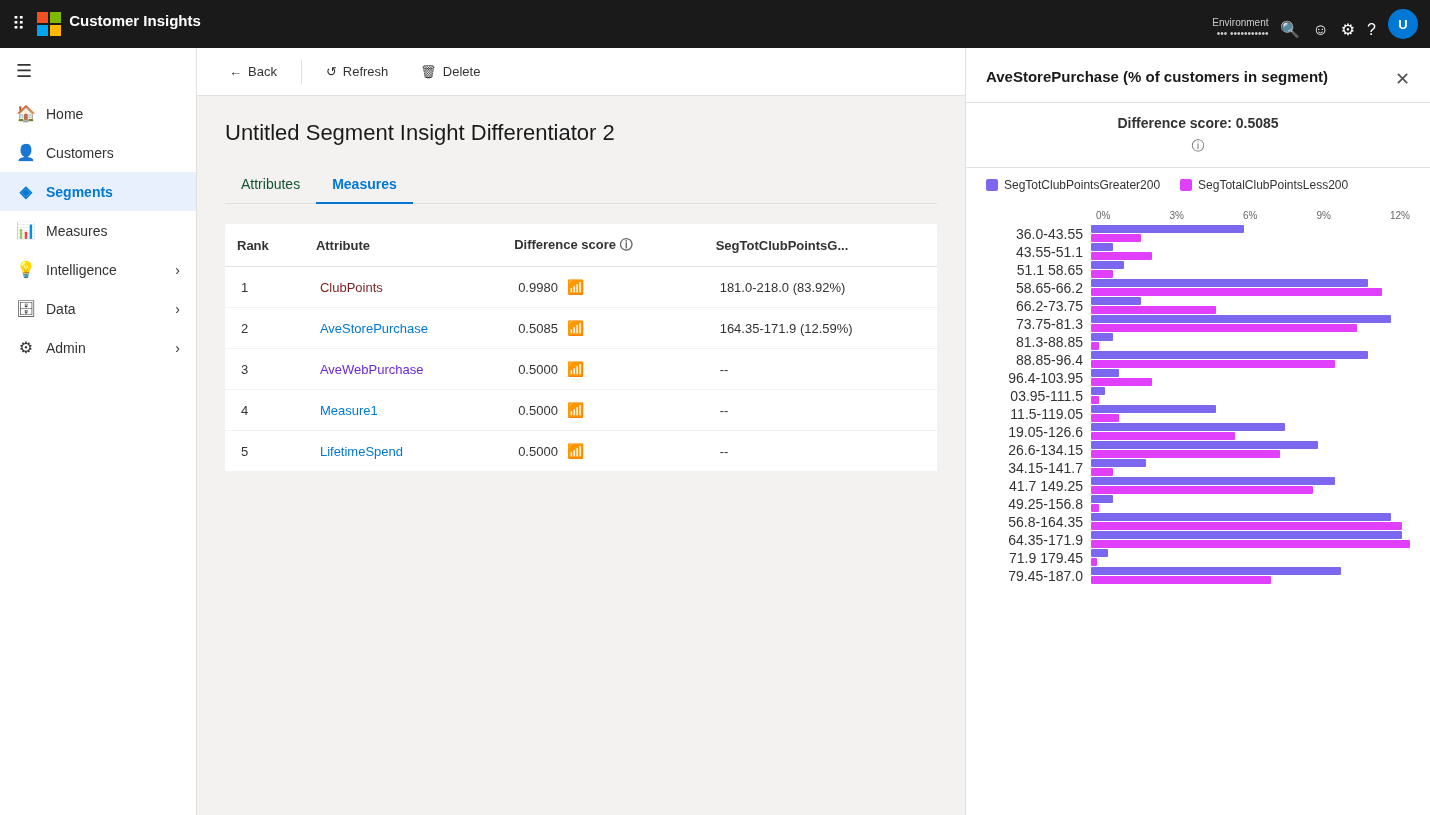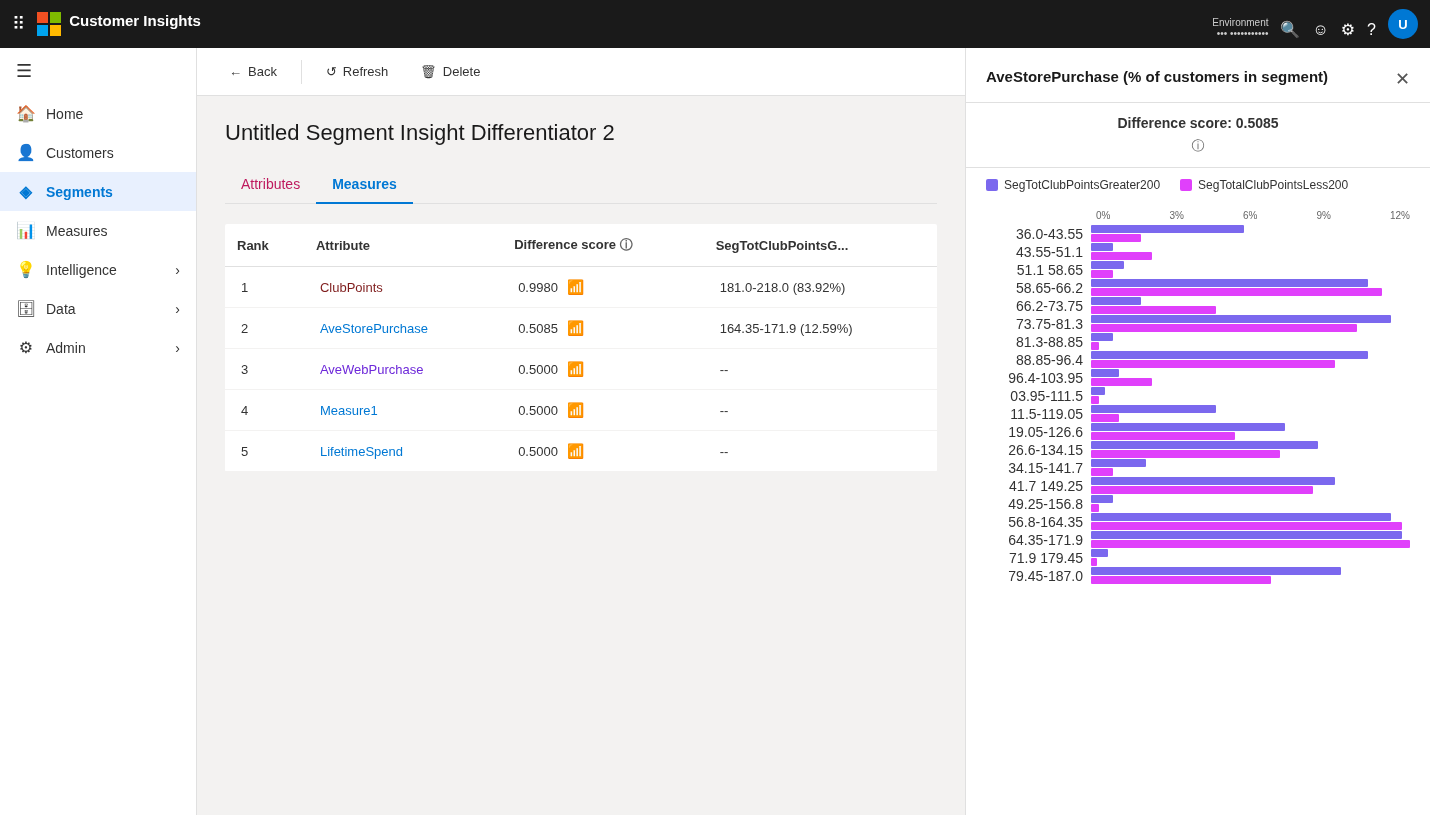--- a/index.html
+++ b/index.html
@@ -83,21 +83,21 @@
 
     
     .page-content { flex: 1; padding: 24px 28px; overflow-y: auto; background: #f3f2f1; }
     .page-title { font-size: 22px; font-weight: 300; color: #1a1a1a; margin-bottom: 20px; }
 
     
     .tabs { display: flex; border-bottom: 1px solid #e0e0e0; margin-bottom: 20px; background: transparent; }
     .tab {
       padding: 10px 16px;
       font-size: 14px;
-      color: #be185d;
+      color: #14532d;
       cursor: pointer;
       border-bottom: 2px solid transparent;
       margin-bottom: -1px;
     }
     .tab.active { color: #0078d4; border-bottom-color: #0078d4; font-weight: 600; }
 
     
     .table-container { background: white; border-radius: 2px; }
     table { width: 100%; border-collapse: collapse; }
     thead tr { border-bottom: 1px solid #e0e0e0; }

